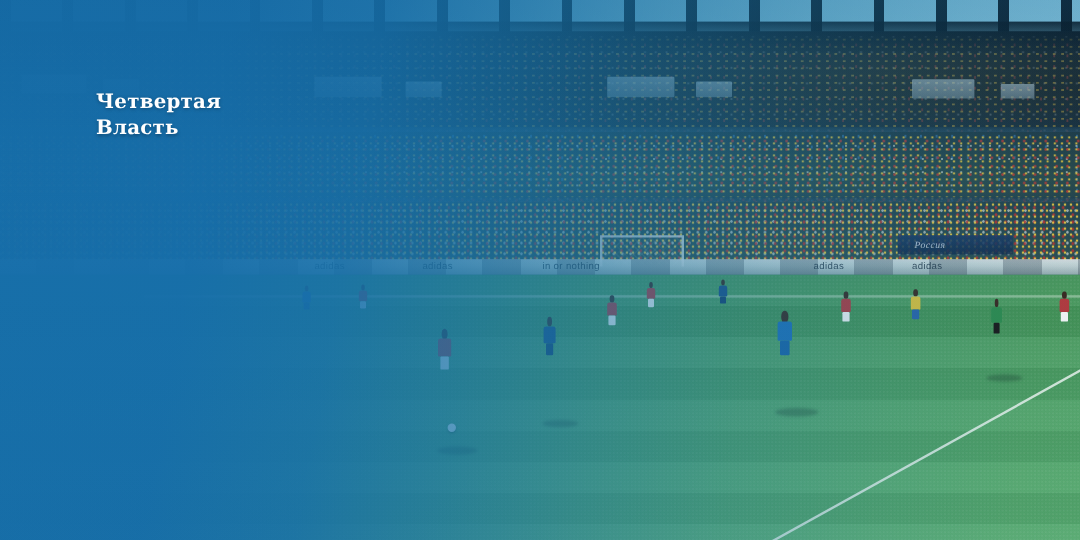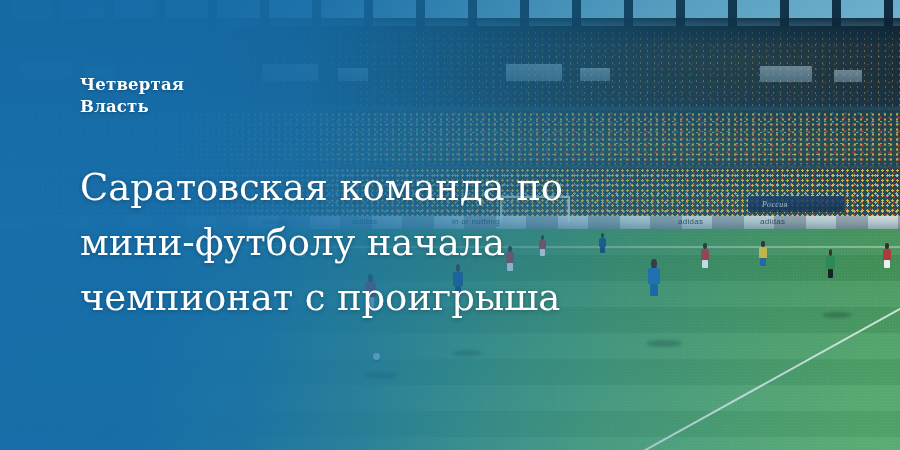--- a/index.html
+++ b/index.html
@@ -349,20 +349,15 @@
   <div class="ball" style="left:373px;top:353px;"></div>
 
   <div class="layer" id="overlay-tint"></div>
   <div class="layer" id="overlay-vert"></div>
 
   <div id="content">
 
     <div id="logo">Четвертая
 Власть</div>
 
-    <div id="headline">
-      <div>Саратовская команда по</div>
-      <div>мини-футболу начала</div>
-      <div>чемпионат с проигрыша</div>
-    </div>
 
   </div>
 </div>
 
 </body></html>

